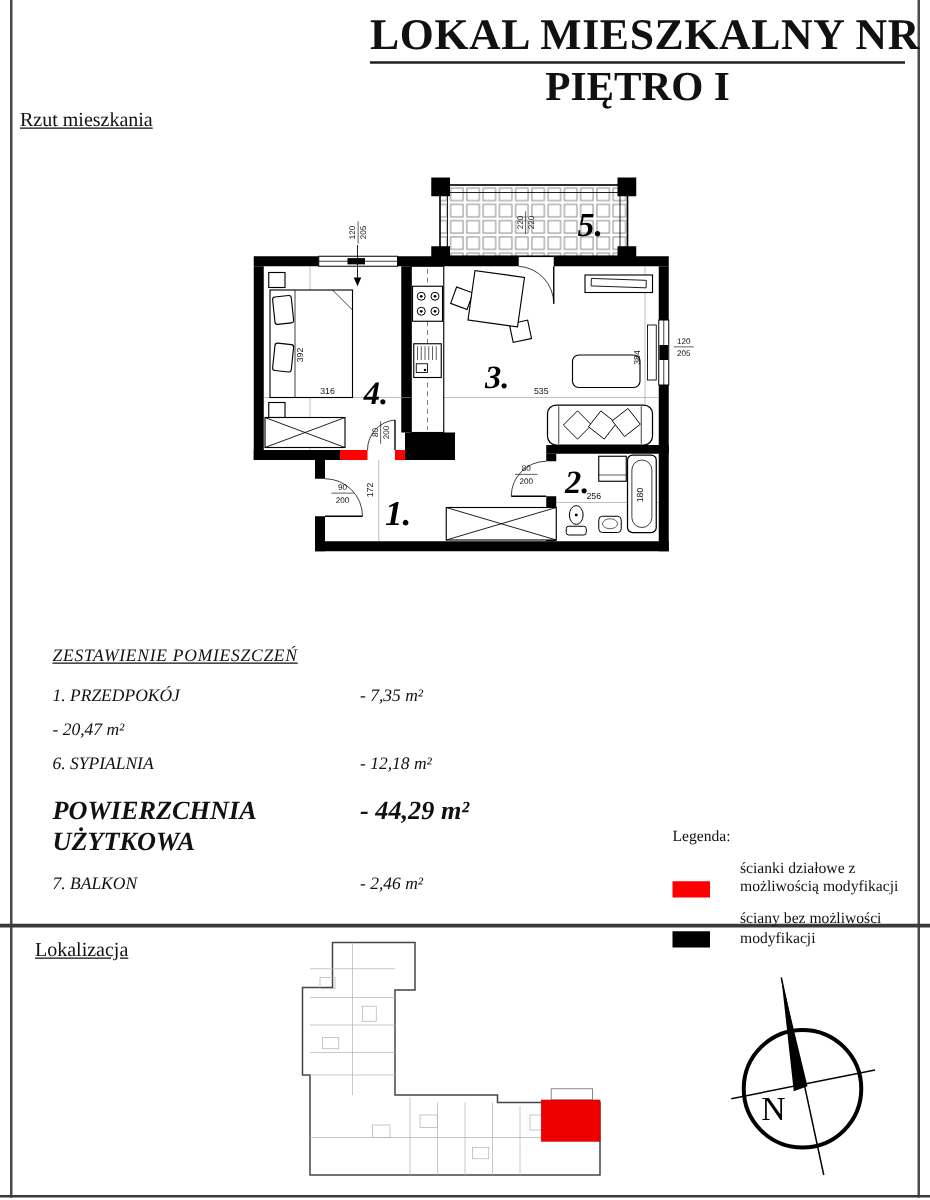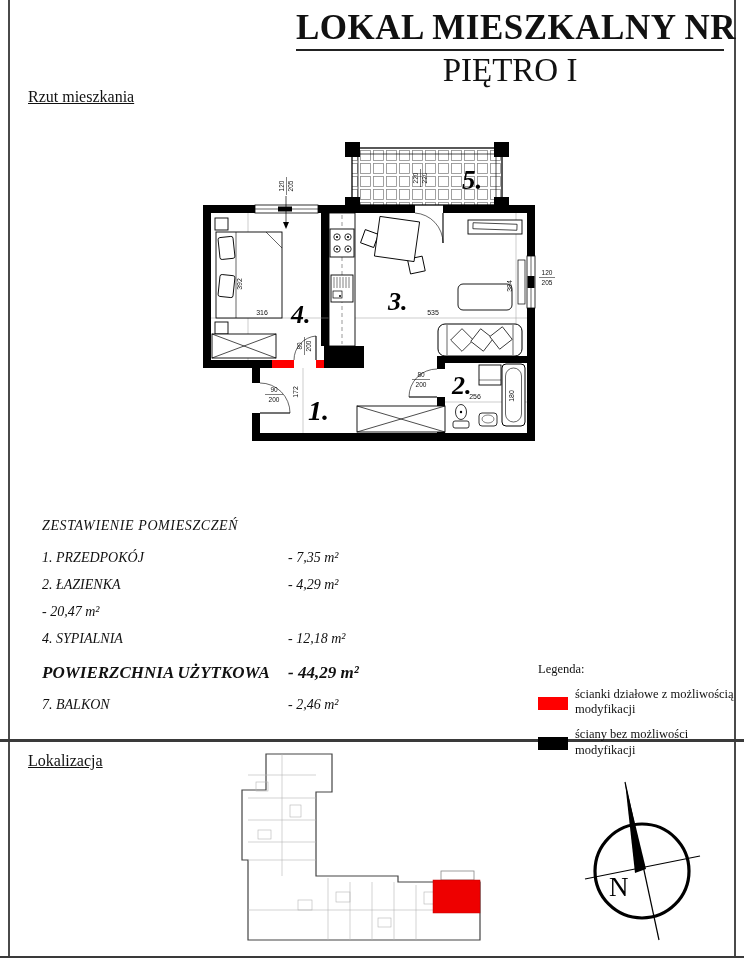--- a/index.html
+++ b/index.html
@@ -4,31 +4,31 @@
 <style>
   html,body{margin:0;padding:0;background:#fff;}
   body{width:744px;height:960px;position:relative;overflow:hidden;
        font-family:"Liberation Serif",serif;color:#111;}
   .vline{position:absolute;top:0;width:2px;height:958px;background:#4a4a4a;}
   .hline{position:absolute;left:0;width:744px;background:#3a3a3a;}
   
   .title-block{position:absolute;left:296px;top:8px;width:428px;text-align:center;}
   .title{font-size:35px;font-weight:bold;line-height:1.15;letter-spacing:0.5px;
          border-bottom:2px solid #222;padding-bottom:1px;white-space:nowrap;}
-  .subtitle{font-size:33px;font-weight:normal;line-height:1.15;margin-top:1px;}
+  .subtitle{font-size:33px;font-weight:bold;line-height:1.15;margin-top:1px;}
   .section-label{position:absolute;font-size:16px;text-decoration:underline;}
   
   .schedule{position:absolute;left:42px;top:518px;width:380px;font-style:italic;font-size:14px;}
-  .schedule .heading{letter-spacing:0.6px;margin-bottom:16px;}
+  .schedule .heading{text-decoration:underline;letter-spacing:0.6px;margin-bottom:16px;}
   .srow{display:flex;margin-bottom:11px;}
   .srow .name{width:246px;flex:none;}
-  .srow.total{font-weight:bold;font-size:17px;margin:16px 0 14px 0;}
+  .srow.total{font-weight:bold;font-size:21px;margin:16px 0 14px 0;}
   
   .legend{position:absolute;left:538px;top:662px;width:200px;font-size:12.5px;line-height:1.25;}
-  .legend-item{display:flex;gap:7px;margin-top:9px;align-items:center;}
+  .legend-item{display:flex;gap:24px;margin-top:9px;align-items:flex-end;}
   .swatch{width:30px;height:13px;flex:none;margin-top:2px;}
   .swatch.red{background:#ff0000;}
   .swatch.black{background:#000000;}
   
   .dim{font-family:"Liberation Sans",sans-serif;font-size:7px;fill:#111;}
   .frac{font-family:"Liberation Sans",sans-serif;font-size:6.5px;fill:#111;}
   .roomnum{font-family:"Liberation Serif",serif;font-style:italic;font-weight:bold;fill:#000;}
   svg{position:absolute;}
   .nletter{font-family:"Liberation Serif",serif;font-size:27px;fill:#000;}
 </style>
@@ -38,21 +38,21 @@
 <div class="vline" style="left:8px"></div>
 <div class="vline" style="left:734px"></div>
 <div class="hline" style="top:956px;height:2px"></div>
 <div class="hline" style="top:739px;height:3px"></div>
 
 <div class="title-block">
   <div class="title">LOKAL MIESZKALNY NR 5</div>
   <div class="subtitle">PIĘTRO I</div>
 </div>
 
-<div class="section-label" style="left:28px;top:88px">Rzut mieszkania</div>
+<div class="section-label" style="left:16px;top:88px">Rzut mieszkania</div>
 <div class="section-label" style="left:28px;top:752px">Lokalizacja</div>
 
 <svg style="left:190px;top:136px" width="370" height="322" viewBox="0 0 370 322">
   <defs>
     <pattern id="tiles" width="13" height="13" patternUnits="userSpaceOnUse">
       <rect x="1.5" y="1.5" width="10" height="10" fill="none" stroke="#8a8a8a" stroke-width="0.8"></rect>
     </pattern>
   </defs>
 
   <g>
@@ -259,28 +259,24 @@
   <text class="roomnum" x="101" y="187" font-size="26">4.</text>
 </svg>
 
 <div class="schedule">
   <div class="heading">ZESTAWIENIE POMIESZCZEŃ</div>
   <div class="srow">
     <span class="name">1. PRZEDPOKÓJ</span>
     <span class="area">- 7,35 m²</span>
   </div>
   <div class="srow">
-    <span class="name">2. ŁAZIENKA</span>
-    <span class="area">- 4,29 m²</span>
+    <span class="area">- 20,47 m²</span>
   </div>
   <div class="srow">
-    <span class="area">- 20,47 m²</span>
-  </div>
-  <div class="srow">
-    <span class="name">4. SYPIALNIA</span>
+    <span class="name">6. SYPIALNIA</span>
     <span class="area">- 12,18 m²</span>
   </div>
   <div class="srow total">
     <span class="name">POWIERZCHNIA UŻYTKOWA</span>
     <span class="area">- 44,29 m²</span>
   </div>
   <div class="srow">
     <span class="name">7. BALKON</span>
     <span class="area">- 2,46 m²</span>
   </div>

